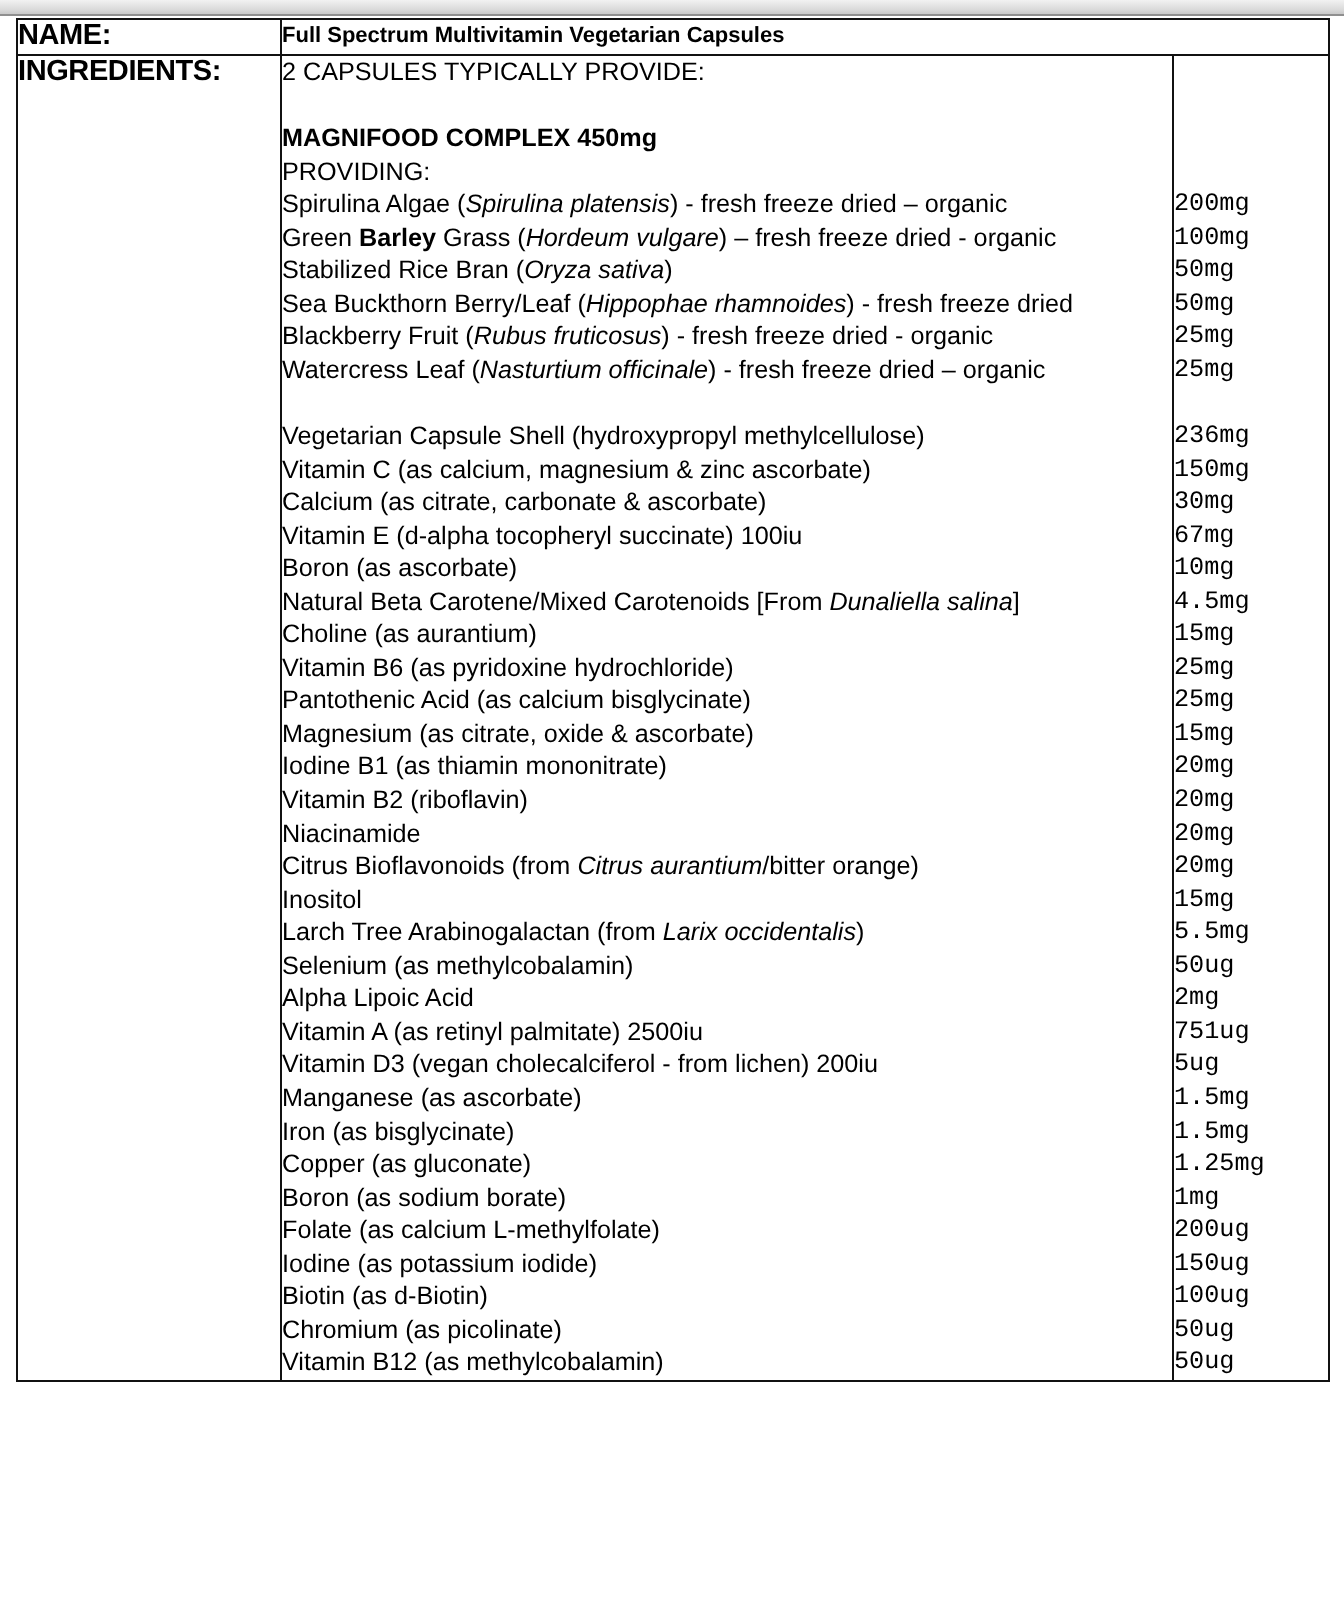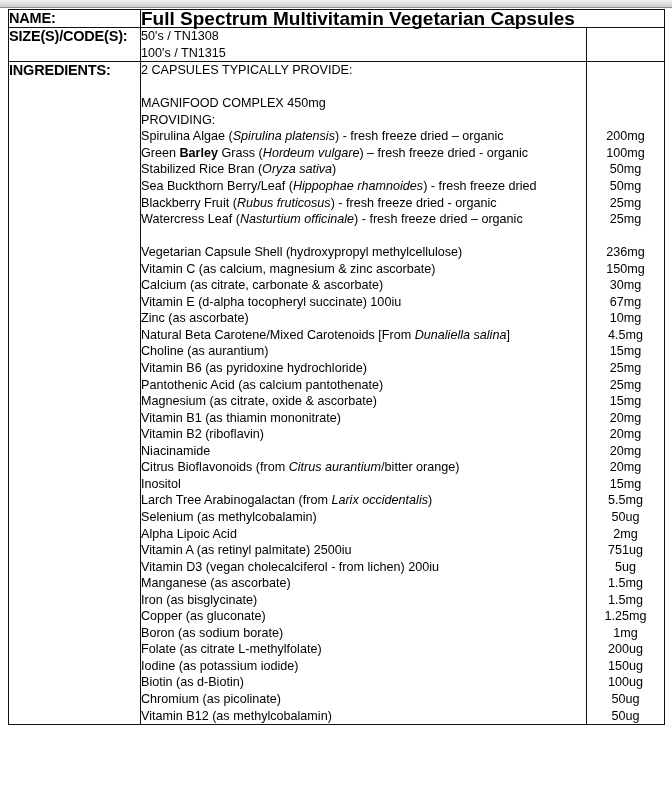--- a/index.html
+++ b/index.html
@@ -48,46 +48,47 @@
     font-weight: bold;
     font-size: 14.5px;
     letter-spacing: -0.2px;
     padding: 2px 4px 2px 8px;
     line-height: 17px;
     white-space: nowrap;
     margin-left: 19px;
   }
   .name-value {
     font-weight: bold;
-    font-size: 19px;
+    font-size: 11px;
     padding: 2px 4px 2px 7px;
     line-height: 17px;
   }
   .size-cell {
     font-size: 12.6px;
     padding: 3px 4px 3px 7px;
     line-height: 16.6px;
   }
   .size-cell div { white-space: nowrap; }
 
   .ing-body {
     font-size: 12.6px;
     padding: 3px 4px 4px 7px;
     line-height: 16.55px;
     margin-left: 21px;
   }
   .ing-amounts {
     font-size: 12.6px;
     padding: 3px 7px 4px 4px;
     line-height: 16.55px;
-    text-align: center;
+    text-align: left;
+    font-family: Liberation Mono, monospace;
   }
   .line { white-space: nowrap; }
   .line.blank { height: 16.55px; }
-  .line.bold { font-weight: normal; }
+  .line.bold { font-weight: bold; }
   .line i { }
   .line b { font-weight: bold; }
   .amt { white-space: nowrap; }
   .amt.blank { height: 16.55px; }
 </style>
 </head>
 <body>
 
 <div class="top-band"></div>
 
@@ -95,69 +96,61 @@
   <table class="spec">
     <colgroup>
       <col class="col-label">
       <col class="col-body">
       <col class="col-amount">
     </colgroup>
     <tbody>
       <tr>
         <td class="label-cell">NAME:</td>
         <td class="name-value" colspan="2">Full Spectrum Multivitamin Vegetarian Capsules</td>
-      </tr>
-      <tr>
-        <td class="label-cell">SIZE(S)/CODE(S):</td>
-        <td class="size-cell">
-          <div>50's / TN1308</div>
-          <div>100's / TN1315</div>
-        </td>
-        <td></td>
       </tr>
       <tr>
         <td class="label-cell">INGREDIENTS:</td>
         <td class="ing-body">
           <div class="line">2 CAPSULES TYPICALLY PROVIDE:</div>
           <div id="ing-lines">
               <div class="line blank"></div>
               <div class="line bold">MAGNIFOOD COMPLEX 450mg</div>
               <div class="line">PROVIDING:</div>
               <div class="line">Spirulina Algae (<i>Spirulina platensis</i>) - fresh freeze dried – organic</div>
               <div class="line">Green <b>Barley</b> Grass (<i>Hordeum vulgare</i>) – fresh freeze dried - organic</div>
               <div class="line">Stabilized Rice Bran (<i>Oryza sativa</i>)</div>
               <div class="line">Sea Buckthorn Berry/Leaf (<i>Hippophae rhamnoides</i>) - fresh freeze dried</div>
               <div class="line">Blackberry Fruit (<i>Rubus fruticosus</i>) - fresh freeze dried - organic</div>
               <div class="line">Watercress Leaf (<i>Nasturtium officinale</i>) - fresh freeze dried – organic</div>
               <div class="line blank"></div>
               <div class="line">Vegetarian Capsule Shell (hydroxypropyl methylcellulose)</div>
               <div class="line">Vitamin C (as calcium, magnesium &amp; zinc ascorbate)</div>
               <div class="line">Calcium (as citrate, carbonate &amp; ascorbate)</div>
               <div class="line">Vitamin E (d-alpha tocopheryl succinate) 100iu</div>
-              <div class="line">Zinc (as ascorbate)</div>
+              <div class="line">Boron (as ascorbate)</div>
               <div class="line">Natural Beta Carotene/Mixed Carotenoids [From <i>Dunaliella salina</i>]</div>
               <div class="line">Choline (as aurantium)</div>
               <div class="line">Vitamin B6 (as pyridoxine hydrochloride)</div>
-              <div class="line">Pantothenic Acid (as calcium pantothenate)</div>
+              <div class="line">Pantothenic Acid (as calcium bisglycinate)</div>
               <div class="line">Magnesium (as citrate, oxide &amp; ascorbate)</div>
-              <div class="line">Vitamin B1 (as thiamin mononitrate)</div>
+              <div class="line">Iodine B1 (as thiamin mononitrate)</div>
               <div class="line">Vitamin B2 (riboflavin)</div>
               <div class="line">Niacinamide</div>
               <div class="line">Citrus Bioflavonoids (from <i>Citrus aurantium</i>/bitter orange)</div>
               <div class="line">Inositol</div>
               <div class="line">Larch Tree Arabinogalactan (from <i>Larix occidentalis</i>)</div>
               <div class="line">Selenium (as methylcobalamin)</div>
               <div class="line">Alpha Lipoic Acid</div>
               <div class="line">Vitamin A (as retinyl palmitate) 2500iu</div>
               <div class="line">Vitamin D3 (vegan cholecalciferol - from lichen) 200iu</div>
               <div class="line">Manganese (as ascorbate)</div>
               <div class="line">Iron (as bisglycinate)</div>
               <div class="line">Copper (as gluconate)</div>
               <div class="line">Boron (as sodium borate)</div>
-              <div class="line">Folate (as citrate L-methylfolate)</div>
+              <div class="line">Folate (as calcium L-methylfolate)</div>
               <div class="line">Iodine (as potassium iodide)</div>
               <div class="line">Biotin (as d-Biotin)</div>
               <div class="line">Chromium (as picolinate)</div>
               <div class="line">Vitamin B12 (as methylcobalamin)</div>
             </div>
         </td>
         <td class="ing-amounts">
           <div class="amt blank"></div>
           <div id="ing-amounts">
               <div class="amt blank"></div>

